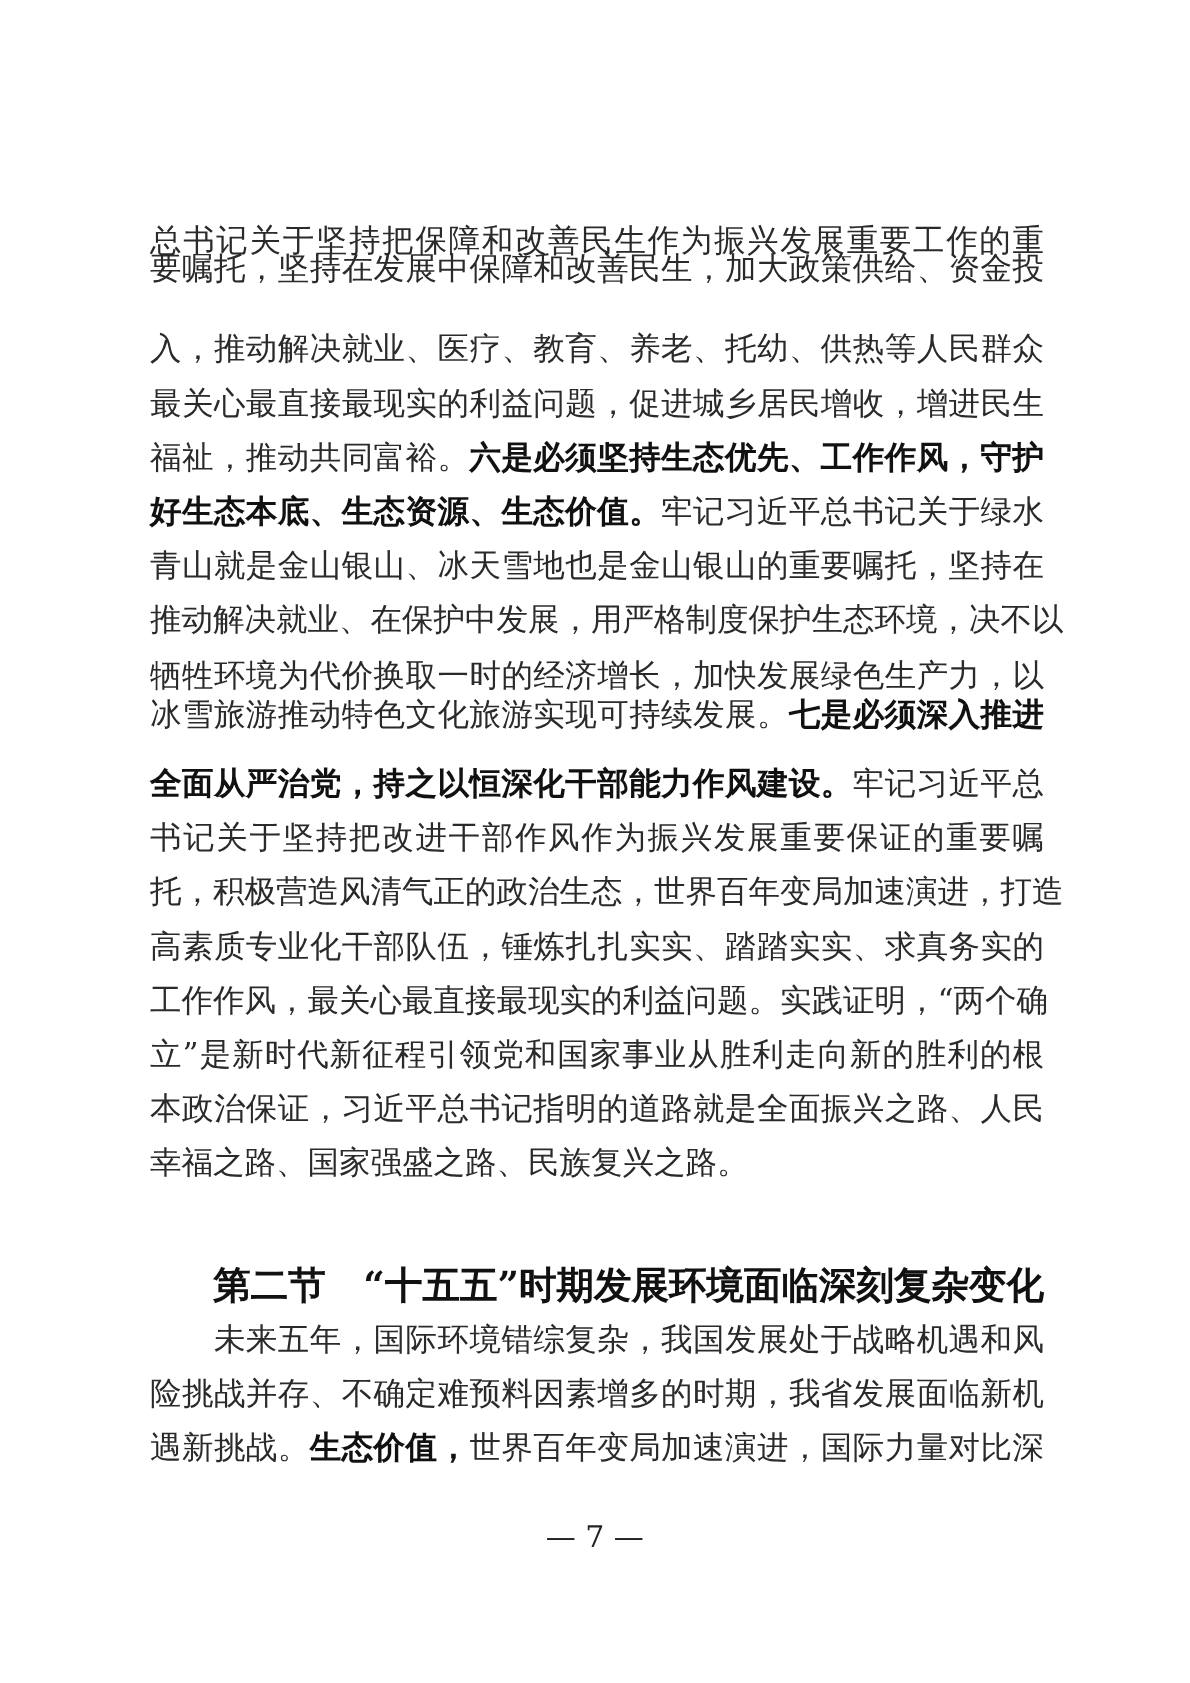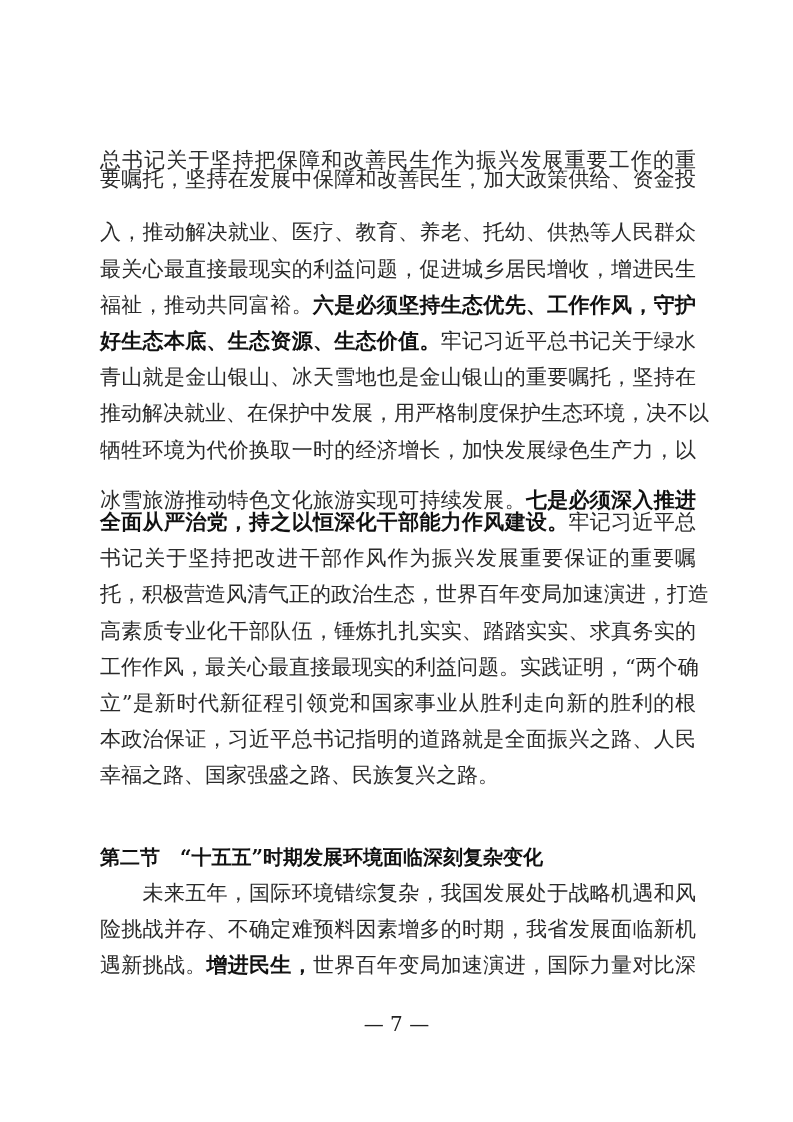--- a/index.html
+++ b/index.html
@@ -3,49 +3,49 @@
 <meta charset="utf-8">
 <style>
   html, body { margin: 0; padding: 0; background: #ffffff; }
   body { width: 793px; height: 1122px; position: relative; overflow: hidden;
          font-family: "DejaVu Serif", "Liberation Serif", serif; color: #2a2a2a; }
   .page { position: absolute; left: 0; top: 0; width: 705px; height: 1122px; }
   .line { position: absolute; left: 100px; width: 596px; height: 36px; line-height: 36px;
           font-size: 21px; white-space: nowrap; text-align: justify; text-align-last: justify; }
   .line.last { text-align-last: left; }
   .line b { font-weight: bold; color: #111; }
-  .heading { position: absolute; left: 100px; width: 596px; text-align: left; height: 36px;
-             line-height: 36px; font-size: 20px; font-weight: bold; color: #111; }
+  .heading { position: absolute; left: 100px; width: 596px; text-align: right; height: 36px;
+             line-height: 36px; font-size: 25px; font-weight: bold; color: #111; }
   .pagenum { position: absolute; left: 0; width: 793px; top: 1012px; text-align: center;
              font-size: 20px; color: #222; }
 </style>
 </head>
 <body>
 
 <div class="page">
   <div id="body-lines">
       <div class="line" style="top: 142px;"><span>总书记关于坚持把保障和改善民生作为振兴发展重要工作的重</span></div>
       <div class="line" style="top: 161px;"><span>要嘱托，坚持在发展中保障和改善民生，加大政策供给、资金投</span></div>
       <div class="line" style="top: 214.4px;"><span>入，推动解决就业、医疗、教育、养老、托幼、供热等人民群众</span></div>
       <div class="line" style="top: 250.6px;"><span>最关心最直接最现实的利益问题，促进城乡居民增收，增进民生</span></div>
       <div class="line" style="top: 286.8px;"><span>福祉，推动共同富裕。</span><b>六是必须坚持生态优先、工作作风，守护</b></div>
       <div class="line" style="top: 323px;"><b>好生态本底、生态资源、生态价值。</b><span>牢记习近平总书记关于绿水</span></div>
       <div class="line" style="top: 359.2px;"><span>青山就是金山银山、冰天雪地也是金山银山的重要嘱托，坚持在</span></div>
       <div class="line" style="top: 395.4px;"><span>推动解决就业、在保护中发展，用严格制度保护生态环境，决不以</span></div>
       <div class="line" style="top: 431.6px;"><span>牺牲环境为代价换取一时的经济增长，加快发展绿色生产力，以</span></div>
-      <div class="line" style="top: 482px;"><span>冰雪旅游推动特色文化旅游实现可持续发展。</span><b>七是必须深入推进</b></div>
+      <div class="line" style="top: 458px;"><span>冰雪旅游推动特色文化旅游实现可持续发展。</span><b>七是必须深入推进</b></div>
       <div class="line" style="top: 504px;"><b>全面从严治党，持之以恒深化干部能力作风建设。</b><span>牢记习近平总</span></div>
       <div class="line" style="top: 540.2px;"><span>书记关于坚持把改进干部作风作为振兴发展重要保证的重要嘱</span></div>
       <div class="line" style="top: 576.4px;"><span>托，积极营造风清气正的政治生态，世界百年变局加速演进，打造</span></div>
       <div class="line" style="top: 612.6px;"><span>高素质专业化干部队伍，锤炼扎扎实实、踏踏实实、求真务实的</span></div>
       <div class="line" style="top: 648.8px;"><span>工作作风，最关心最直接最现实的利益问题。实践证明，“两个确</span></div>
       <div class="line" style="top: 685px;"><span>立”是新时代新征程引领党和国家事业从胜利走向新的胜利的根</span></div>
       <div class="line" style="top: 721.2px;"><span>本政治保证，习近平总书记指明的道路就是全面振兴之路、人民</span></div>
       <div class="line last" style="top: 757.4px;"><span>幸福之路、国家强盛之路、民族复兴之路。</span></div>
     </div>
   <div class="heading" style="top:839px;">第二节　“十五五”时期发展环境面临深刻复杂变化</div>
   <div id="after-lines">
       <div class="line" style="top: 875px;"><span>　　未来五年，国际环境错综复杂，我国发展处于战略机遇和风</span></div>
       <div class="line" style="top: 911.2px;"><span>险挑战并存、不确定难预料因素增多的时期，我省发展面临新机</span></div>
-      <div class="line" style="top: 947.4px;"><span>遇新挑战。</span><b>增进民生，</b><span>世界百年变局加速演进，国际力量对比深</span></div>
+      <div class="line" style="top: 947.4px;"><span>遇新挑战。</span><b>生态价值，</b><span>世界百年变局加速演进，国际力量对比深</span></div>
     </div>
   <div class="pagenum">— 7 —</div>
 </div>
 
 </body></html>

